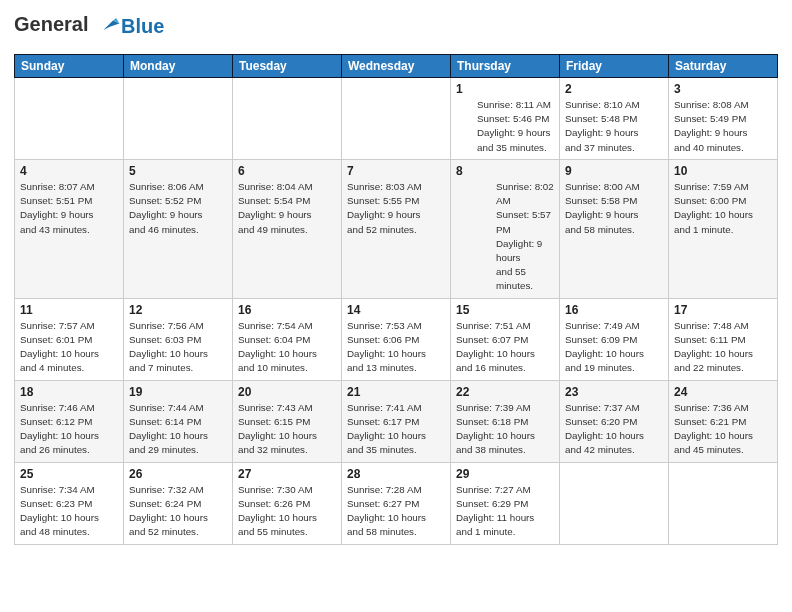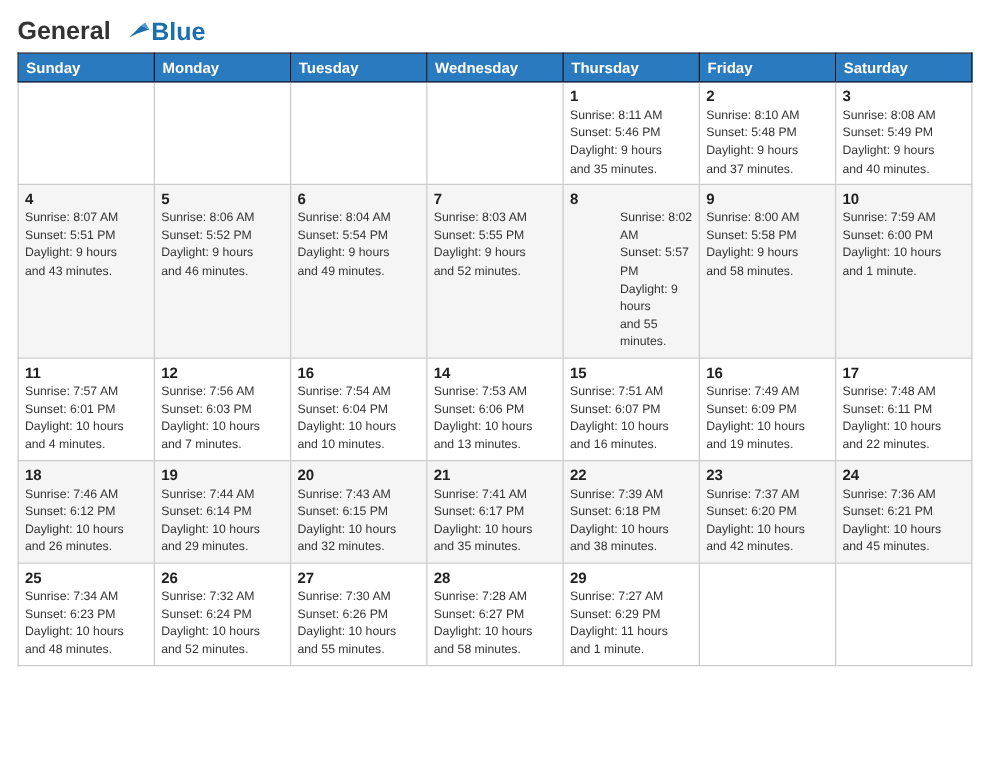--- a/index.html
+++ b/index.html
@@ -11,21 +11,21 @@
       overflow: hidden;
     }
     .container {
       width: 792px;
       padding: 10px 14px 6px 14px;
     }
     .header {
       display: flex;
       justify-content: space-between;
       align-items: flex-end;
-      margin-bottom: 4px;
+      margin-bottom: 16px;
     }
     .logo {
       display: flex;
       align-items: center;
       margin-top: 4px;
     }
     .logo-icon {
       width: 28px;
       height: 28px;
       margin-left: 3px;
@@ -128,21 +128,21 @@
         </tr>
     </thead>
     <tbody id="calendar-body">
     <tr>
           <td class="empty-cell"></td>
           <td class="empty-cell"></td>
           <td class="empty-cell"></td>
           <td class="empty-cell"></td>
           <td>
             <span class="day-number">1</span>
-            <div class="day-info" style="white-space: pre-line;">Sunrise: 8:11 AM
+            <div class="day-info" style="white-space: pre-line; margin-left: 21px;">Sunrise: 8:11 AM
 Sunset: 5:46 PM
 Daylight: 9 hours
 and 35 minutes.</div>
           </td>
           <td>
             <span class="day-number">2</span>
             <div class="day-info" style="white-space: pre-line;">Sunrise: 8:10 AM
 Sunset: 5:48 PM
 Daylight: 9 hours
 and 37 minutes.</div>

